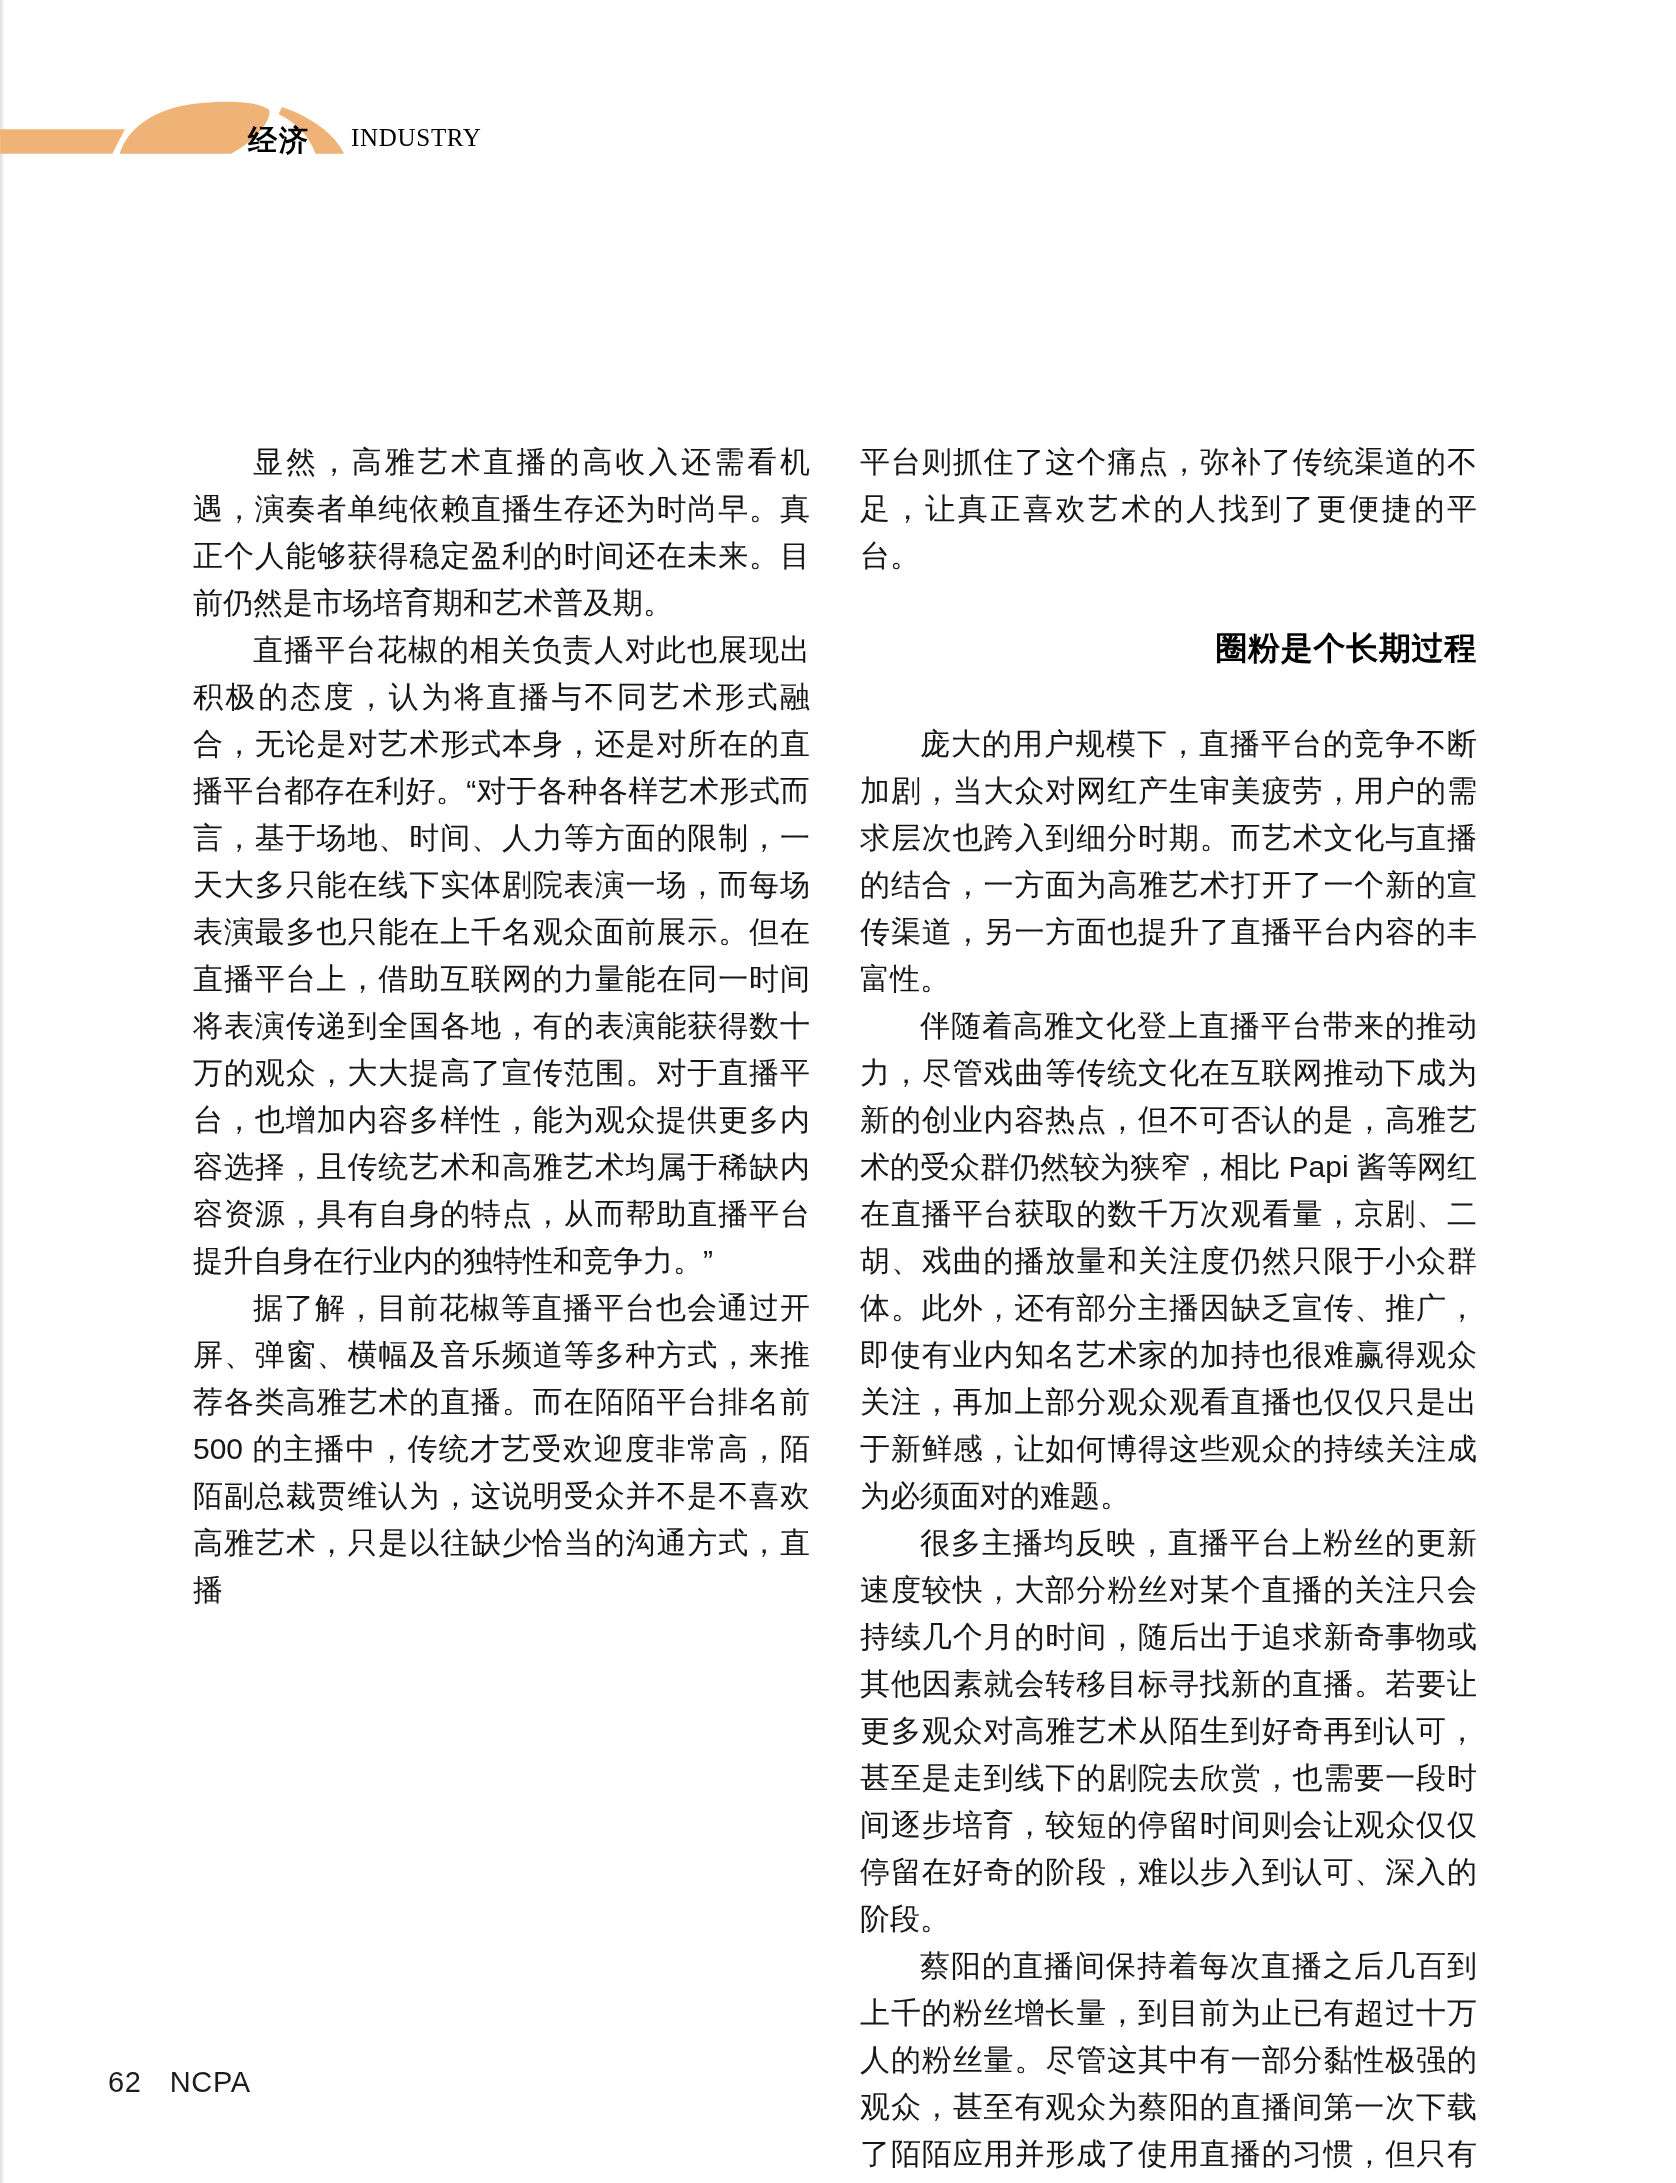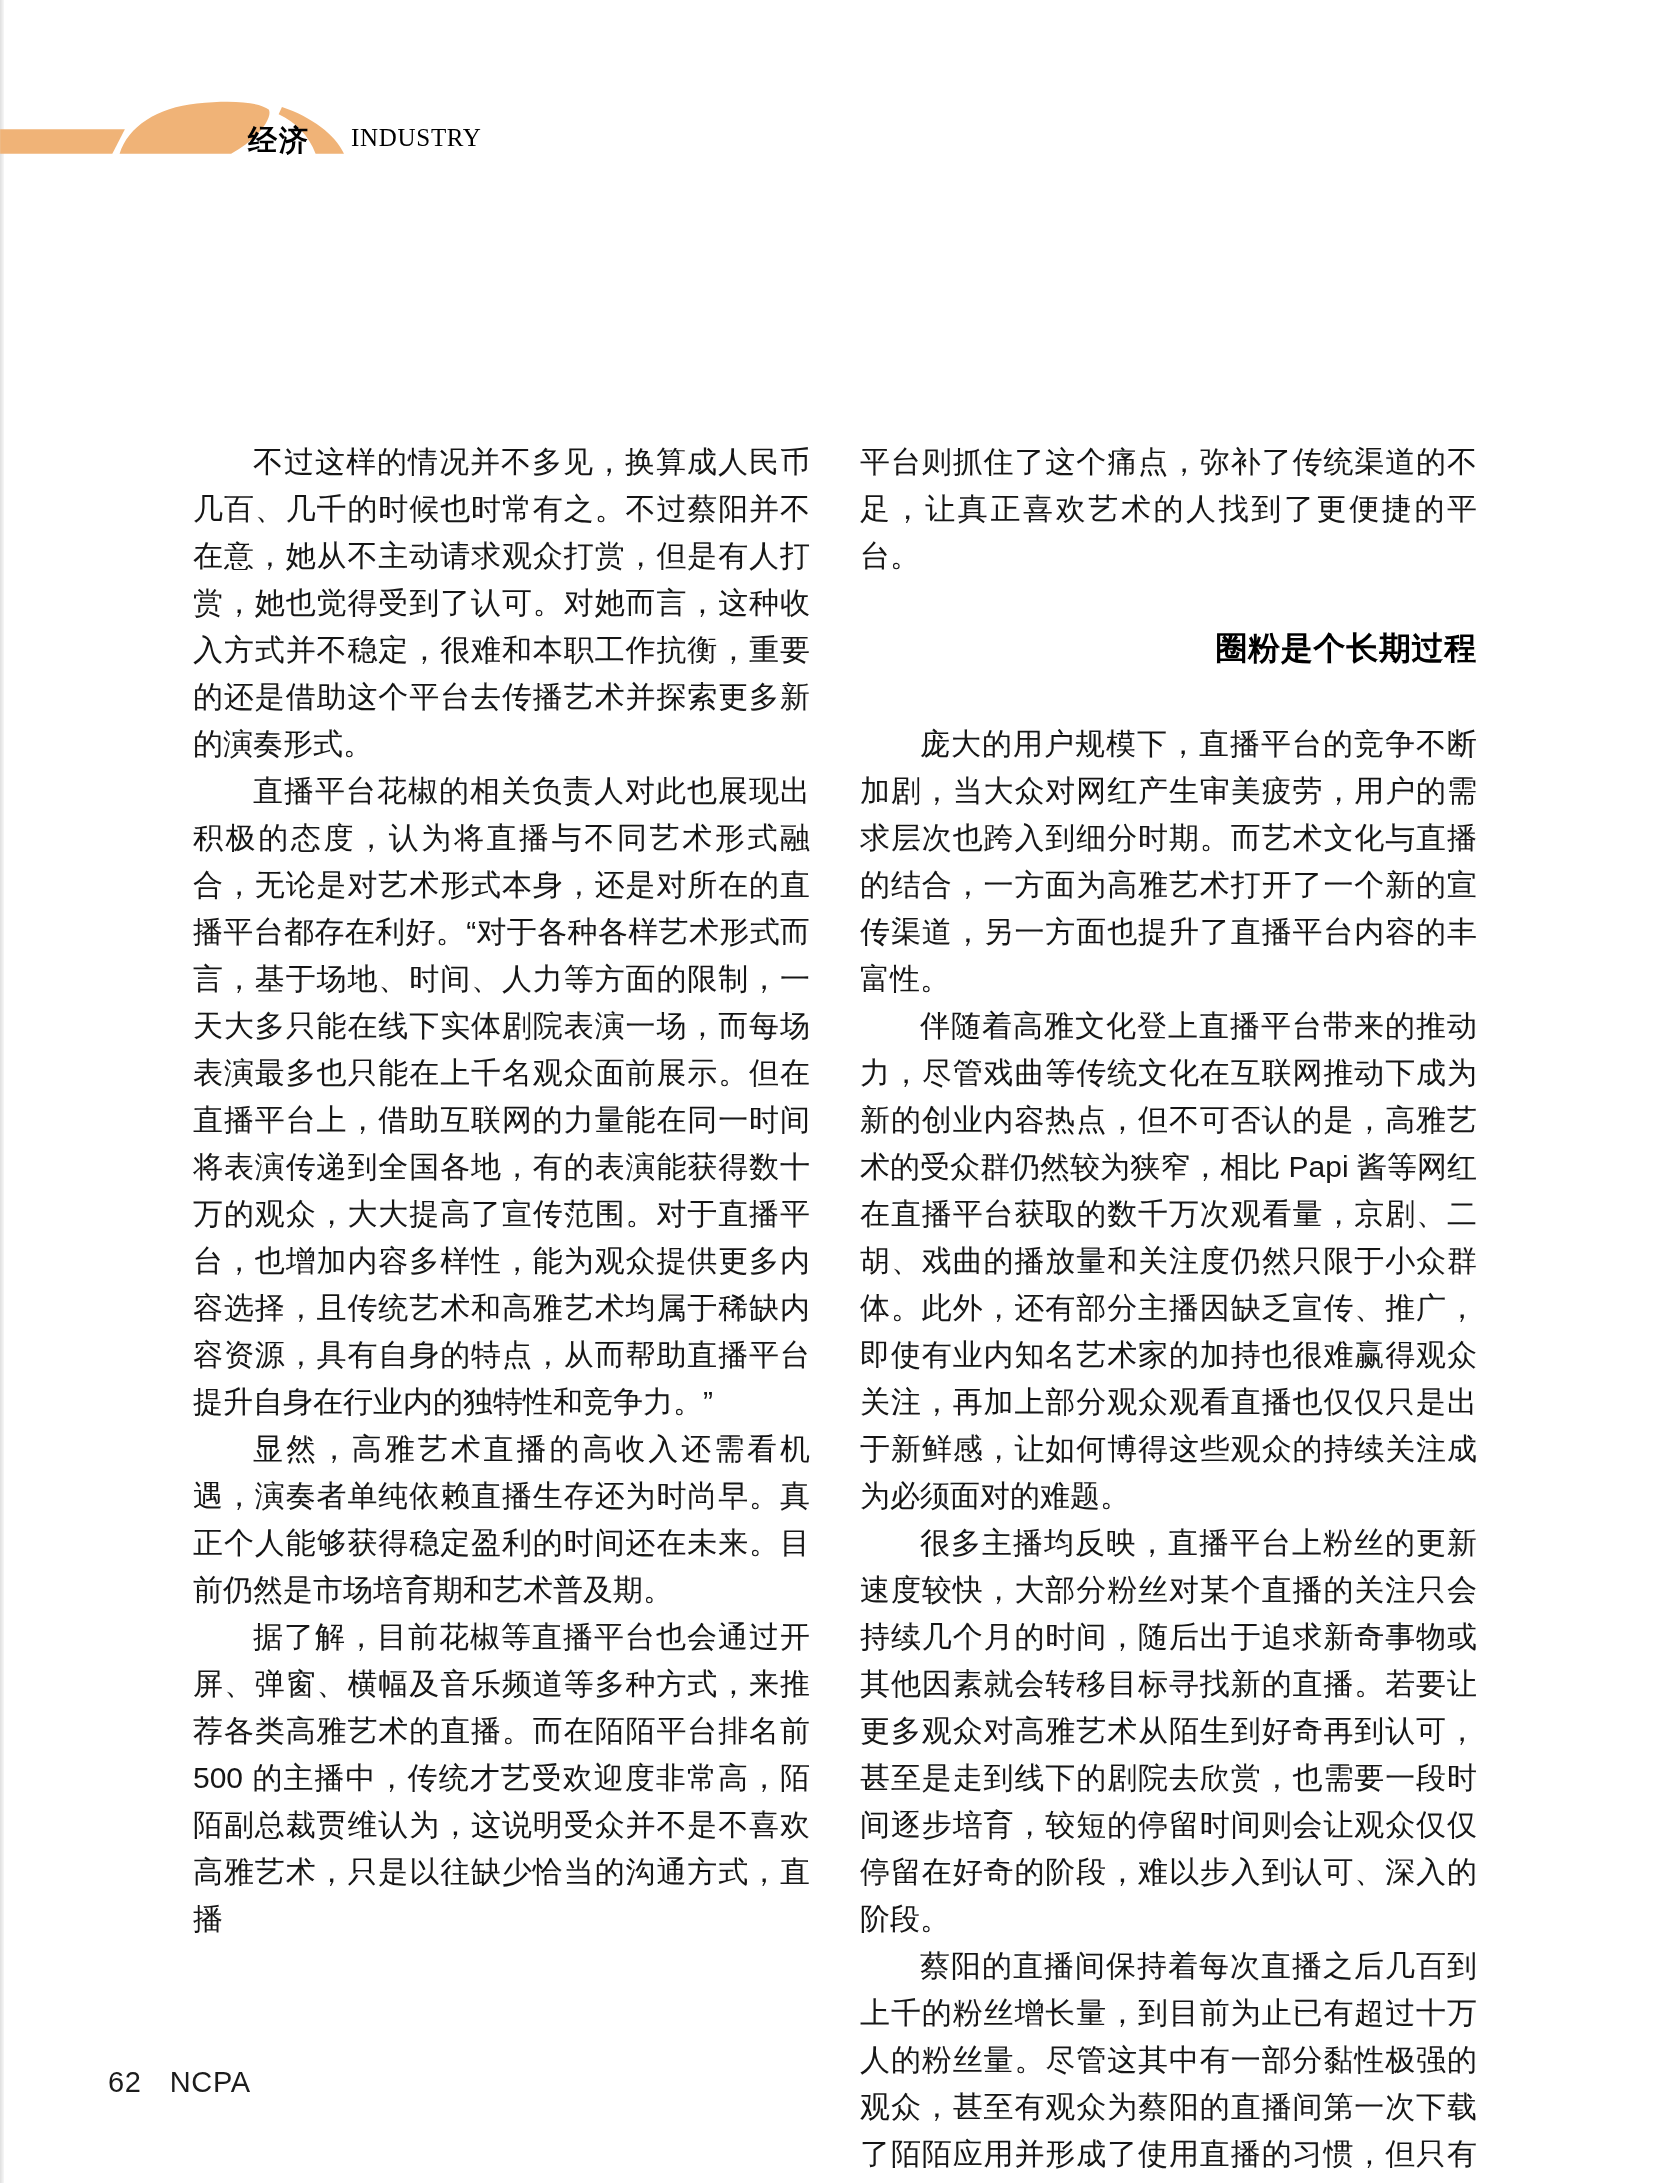--- a/index.html
+++ b/index.html
@@ -64,23 +64,22 @@
       <polygon points="0,196 189,196 170,233 0,233" fill="#f0b377"></polygon>
       <path d="M 181 233 C 194 192 238 163 298 157 C 352 151 393 155 407 166 C 413 176 396 207 350 233 Z" fill="#f0b377"></path>
       <path d="M 427 162 C 472 177 508 204 521 233 L 478 233 C 468 206 448 185 422 173 Z" fill="#f0b377"></path>
     </svg>
     <span class="section-cn">经济</span>
     <span class="section-en">INDUSTRY</span>
   </header>
 
   <main>
     <section class="col col-left" id="col-left">
-        <p class="body-paragraph">不过这样的情况并不多见，换算成人民币几百、几千的时候也时常有之。不过蔡阳并不在意，她从不主动请求观众打赏，但是有人打赏，她也觉得受到了认可。对她而言，这种收入方式并不稳定，很难和本职工作抗衡，重要的还是借助这个平台去传播艺术并探索更多新的演奏形式。</p>
+        <p class="body-paragraph">显然，高雅艺术直播的高收入还需看机遇，演奏者单纯依赖直播生存还为时尚早。真正个人能够获得稳定盈利的时间还在未来。目前仍然是市场培育期和艺术普及期。</p>
         <p class="body-paragraph">直播平台花椒的相关负责人对此也展现出积极的态度，认为将直播与不同艺术形式融合，无论是对艺术形式本身，还是对所在的直播平台都存在利好。“对于各种各样艺术形式而言，基于场地、时间、人力等方面的限制，一天大多只能在线下实体剧院表演一场，而每场表演最多也只能在上千名观众面前展示。但在直播平台上，借助互联网的力量能在同一时间将表演传递到全国各地，有的表演能获得数十万的观众，大大提高了宣传范围。对于直播平台，也增加内容多样性，能为观众提供更多内容选择，且传统艺术和高雅艺术均属于稀缺内容资源，具有自身的特点，从而帮助直播平台提升自身在行业内的独特性和竞争力。”</p>
-        <p class="body-paragraph">显然，高雅艺术直播的高收入还需看机遇，演奏者单纯依赖直播生存还为时尚早。真正个人能够获得稳定盈利的时间还在未来。目前仍然是市场培育期和艺术普及期。</p>
         <p class="body-paragraph">据了解，目前花椒等直播平台也会通过开屏、弹窗、横幅及音乐频道等多种方式，来推荐各类高雅艺术的直播。而在陌陌平台排名前 500 的主播中，传统才艺受欢迎度非常高，陌陌副总裁贾维认为，这说明受众并不是不喜欢高雅艺术，只是以往缺少恰当的沟通方式，直播</p>
       </section>
     <section class="col col-right" id="col-right">
         <p class="body-paragraph noindent">平台则抓住了这个痛点，弥补了传统渠道的不足，让真正喜欢艺术的人找到了更便捷的平台。</p>
         <h2 class="section-heading">圈粉是个长期过程</h2>
         <p class="body-paragraph">庞大的用户规模下，直播平台的竞争不断加剧，当大众对网红产生审美疲劳，用户的需求层次也跨入到细分时期。而艺术文化与直播的结合，一方面为高雅艺术打开了一个新的宣传渠道，另一方面也提升了直播平台内容的丰富性。</p>
         <p class="body-paragraph">伴随着高雅文化登上直播平台带来的推动力，尽管戏曲等传统文化在互联网推动下成为新的创业内容热点，但不可否认的是，高雅艺术的受众群仍然较为狭窄，相比 Papi 酱等网红在直播平台获取的数千万次观看量，京剧、二胡、戏曲的播放量和关注度仍然只限于小众群体。此外，还有部分主播因缺乏宣传、推广，即使有业内知名艺术家的加持也很难赢得观众关注，再加上部分观众观看直播也仅仅只是出于新鲜感，让如何博得这些观众的持续关注成为必须面对的难题。</p>
         <p class="body-paragraph">很多主播均反映，直播平台上粉丝的更新速度较快，大部分粉丝对某个直播的关注只会持续几个月的时间，随后出于追求新奇事物或其他因素就会转移目标寻找新的直播。若要让更多观众对高雅艺术从陌生到好奇再到认可，甚至是走到线下的剧院去欣赏，也需要一段时间逐步培育，较短的停留时间则会让观众仅仅停留在好奇的阶段，难以步入到认可、深入的阶段。</p>
         <p class="body-paragraph">蔡阳的直播间保持着每次直播之后几百到上千的粉丝增长量，到目前为止已有超过十万人的粉丝量。尽管这其中有一部分黏性极强的观众，甚至有观众为蔡阳的直播间第一次下载了陌陌应用并形成了使用直播的习惯，但只有几百人观看的直播情况依然存在。如何能让十万粉丝整体黏性提升，对于个人、对于整个高雅艺术的直播甚至对于各类直播都依然是个难关。</p>
       </section>

